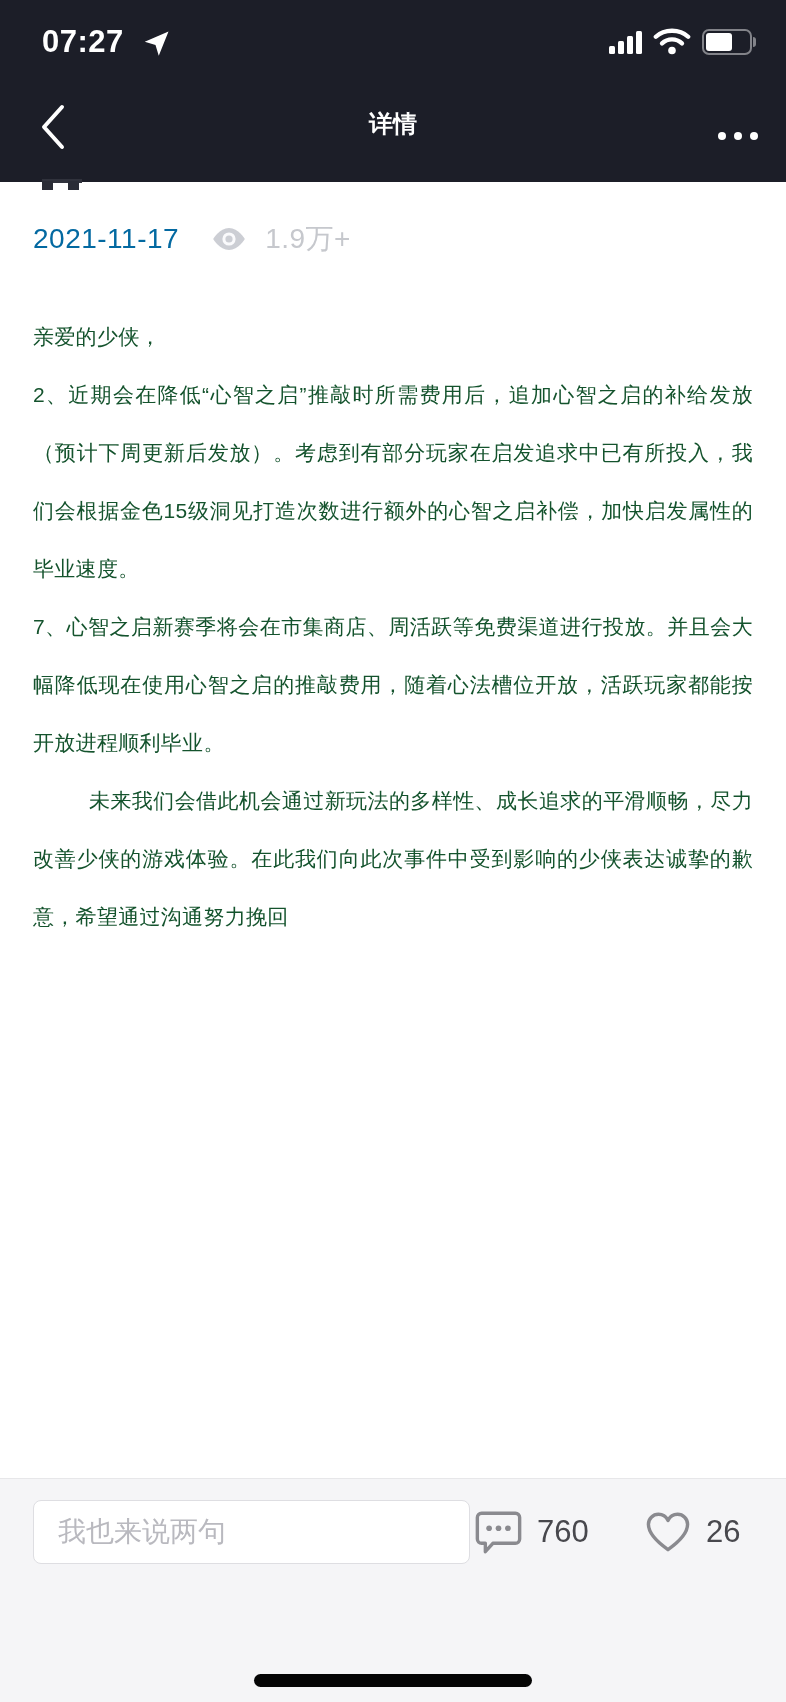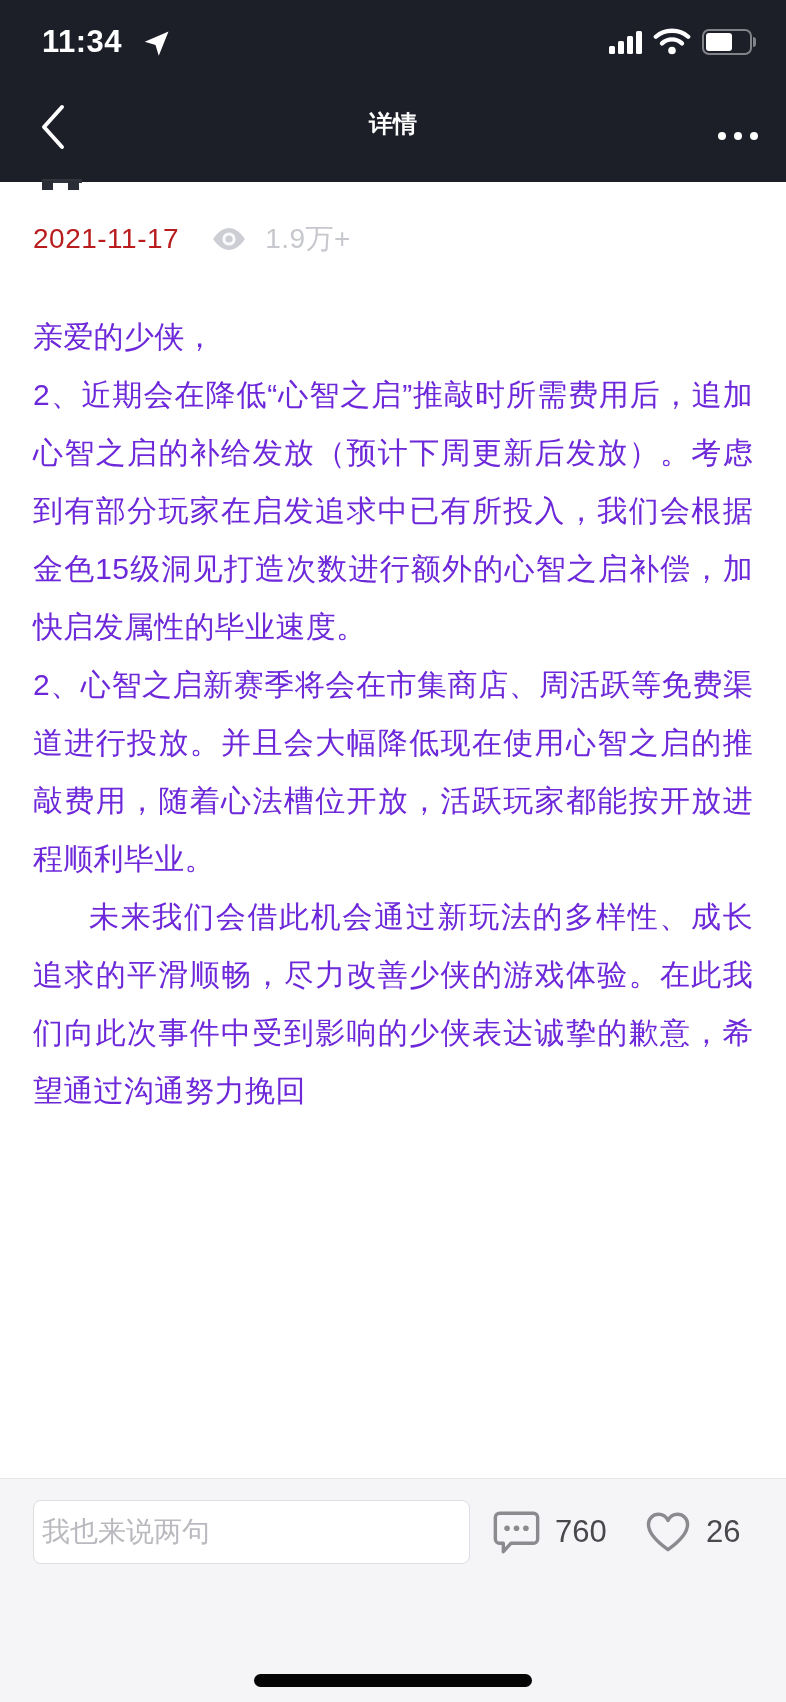--- a/index.html
+++ b/index.html
@@ -32,50 +32,50 @@
 
   
   .logo-remnant { position:absolute; left:42px; top:179px; width:40px; height:11px; z-index:5; }
   .logo-remnant .bar { position:absolute; left:0; top:0; width:40px; height:4px; background:#30323c; }
   .logo-remnant .foot-l, .logo-remnant .foot-r { position:absolute; top:2px; width:11px; height:9px; background:#2a2c36; }
   .logo-remnant .foot-l { left:0; } .logo-remnant .foot-r { right:3px; }
 
   
   .content { position:absolute; top:182px; left:0; right:0; bottom:0; background:#fff; padding:0 33px; overflow:hidden; z-index:1; }
   .meta-row { margin-top:40px; height:34px; display:flex; align-items:center; }
-  .date { font-size:28px; color:#b91c1c; letter-spacing:.5px; }
+  .date { font-size:28px; color:#0369a1; letter-spacing:.5px; }
   .views { display:flex; align-items:center; margin-left:32px; }
   .views svg { display:block; }
   .views-count { font-size:28px; color:#c6c8cd; margin-left:18px; letter-spacing:.5px; }
 
-  .article { margin-top:52px; font-size:30px; line-height:58px; color:#6d28d9; text-align:justify; letter-spacing:.3px; }
+  .article { margin-top:52px; font-size:21px; line-height:58px; color:#14532d; text-align:justify; letter-spacing:.3px; }
   .article p { margin:0; }
   .article p.indent { text-indent:56px; }
 
   
   .comment-bar { position:absolute; left:0; right:0; bottom:0; height:224px; background:#f5f5f7; border-top:1px solid #e7e7e9; z-index:6; }
   .comment-input { position:absolute; left:33px; top:21px; width:437px; height:64px;
-    background:#fff; border:1px solid #dedee2; border-radius:8px; padding:0 8px;
+    background:#fff; border:1px solid #dedee2; border-radius:8px; padding:0 24px;
     font-size:28px; color:#333; font-family:inherit; outline:none; }
   .comment-input::placeholder { color:#b9b9bf; }
   .action-group { position:absolute; top:21px; height:64px; display:flex; align-items:center; gap:15px; }
-  .action-group.comments { left:493px; }
+  .action-group.comments { left:475px; }
   .action-group.likes { left:645px;align-items:center; }
   .action-count { font-size:31px; color:#48484d; }
 
   .home-indicator { position:absolute; left:50%; bottom:15px; transform:translateX(-50%);
     width:278px; height:13px; border-radius:7px; background:#050505; z-index:7; }
 </style>
 </head>
 <body>
 
 <div class="screen">
 
   <div class="top-bar">
-    <div class="time">11:34</div>
+    <div class="time">07:27</div>
     <svg class="loc-arrow" viewBox="0 0 24 24">
       <path d="M22 2 L3 10.2 l8.6 2.6 2.6 8.6 Z" fill="#ffffff"></path>
     </svg>
     <div class="status-icons">
       <div class="signal">
           <i></i>
           <i></i>
           <i></i>
           <i></i>
         </div>
@@ -118,21 +118,21 @@
           <circle cx="18" cy="14" r="6.6" fill="#fafafc"></circle>
           <circle cx="18" cy="14" r="3.6" fill="#ccced4"></circle>
         </svg>
         <span class="views-count">1.9万+</span>
       </span>
     </div>
 
     <div class="article">
       <p>亲爱的少侠，</p>
       <p>2、近期会在降低“心智之启”推敲时所需费用后，追加心智之启的补给发放（预计下周更新后发放）。考虑到有部分玩家在启发追求中已有所投入，我们会根据金色15级洞见打造次数进行额外的心智之启补偿，加快启发属性的毕业速度。</p>
-      <p>2、心智之启新赛季将会在市集商店、周活跃等免费渠道进行投放。并且会大幅降低现在使用心智之启的推敲费用，随着心法槽位开放，活跃玩家都能按开放进程顺利毕业。</p>
+      <p>7、心智之启新赛季将会在市集商店、周活跃等免费渠道进行投放。并且会大幅降低现在使用心智之启的推敲费用，随着心法槽位开放，活跃玩家都能按开放进程顺利毕业。</p>
       <p class="indent">未来我们会借此机会通过新玩法的多样性、成长追求的平滑顺畅，尽力改善少侠的游戏体验。在此我们向此次事件中受到影响的少侠表达诚挚的歉意，希望通过沟通努力挽回</p>
     </div>
   </div>
 
   <div class="comment-bar">
     <input class="comment-input" type="text" placeholder="我也来说两句" style="">
     <div class="action-group comments">
       <svg width="47" height="44" viewBox="0 0 50 46">
         <path d="M7 3 h36 a4.5 4.5 0 0 1 4.5 4.5 v23 a4.5 4.5 0 0 1 -4.5 4.5 H19 l-8 9 v-9 H7 a4.5 4.5 0 0 1 -4.5 -4.5 v-23 A4.5 4.5 0 0 1 7 3 Z" stroke="#8a8a8f" stroke-width="3.6" fill="none" stroke-linejoin="round"></path>
         <circle cx="15" cy="19" r="3" fill="#8a8a8f"></circle>

